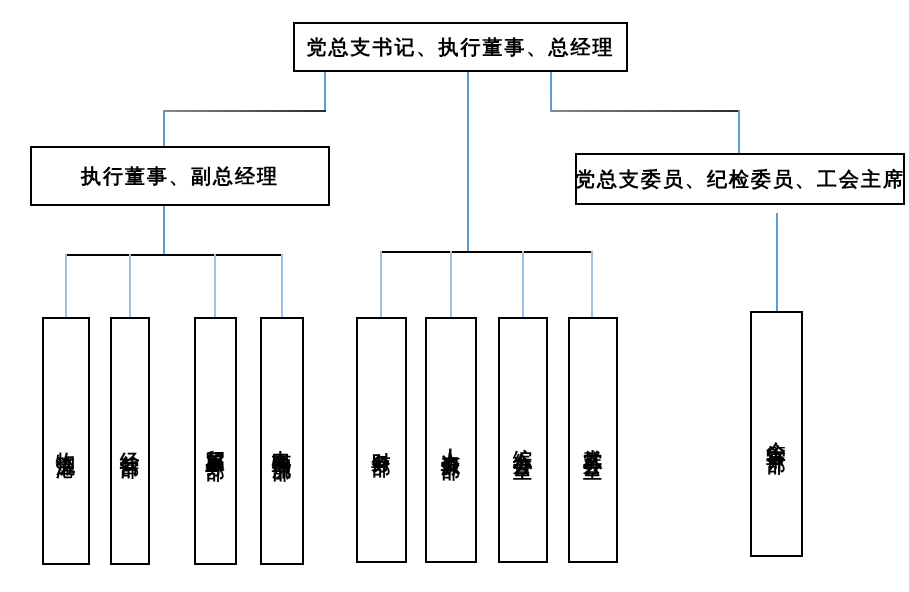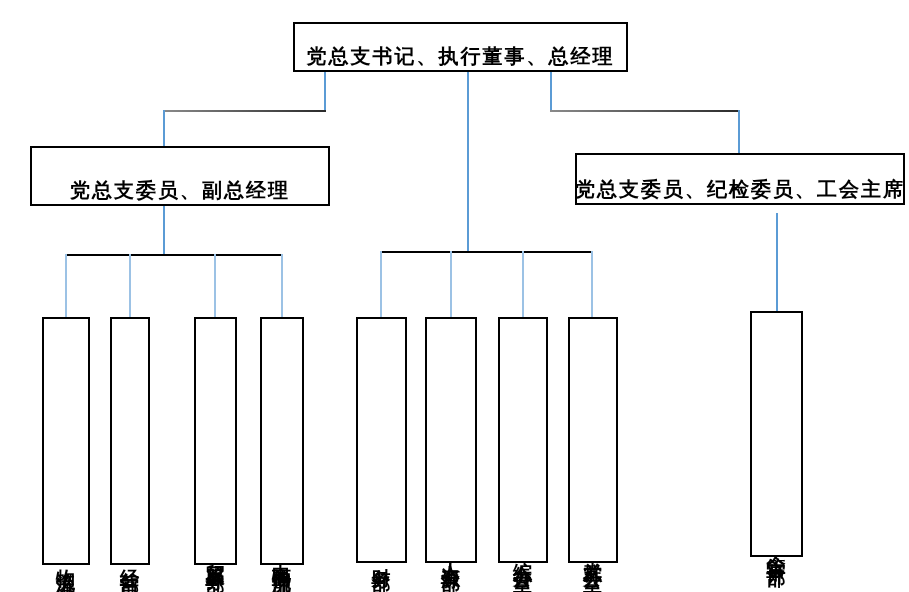--- a/index.html
+++ b/index.html
@@ -20,21 +20,21 @@
     background: var(--background);
     font-family: "DejaVu Serif", "Liberation Serif", serif;
     color: var(--text);
     overflow: hidden;
   }
   .box {
     position: absolute;
     border: 2px solid var(--box-border);
     background: var(--background);
     display: flex;
-    align-items: flex-end;
+    align-items: center;
     justify-content: center;
     font-weight: bold;
     text-align: center;
   }
   .hbox { font-size: 20px; letter-spacing: 2px; white-space: nowrap; }
   .vbox .vtext {
     writing-mode: vertical-rl;
     text-orientation: upright;
     font-size: 19px;
     letter-spacing: 3px;
@@ -109,21 +109,21 @@
   <div class="ln drop" id="ln-drop-m0"></div>
   <div class="ln drop" id="ln-drop-m1"></div>
   <div class="ln drop" id="ln-drop-m2"></div>
   <div class="ln drop" id="ln-drop-m3"></div>
   <div class="ln stem" id="ln-stem-right-dept"></div>
 
   <div class="box hbox" id="box-root">
     <span>党总支书记、执行董事、总经理</span>
   </div>
   <div class="box hbox" id="box-dep-left">
-    <span>党总支委员、副总经理</span>
+    <span>执行董事、副总经理</span>
   </div>
   <div class="box hbox" id="box-dep-right">
     <span>党总支委员、纪检委员、工会主席</span>
   </div>
 
   <div class="box vbox" id="box-lb0">
     <span class="vtext">物流港</span>
   </div>
   <div class="box vbox" id="box-lb1">
     <span class="vtext">经营部</span>

